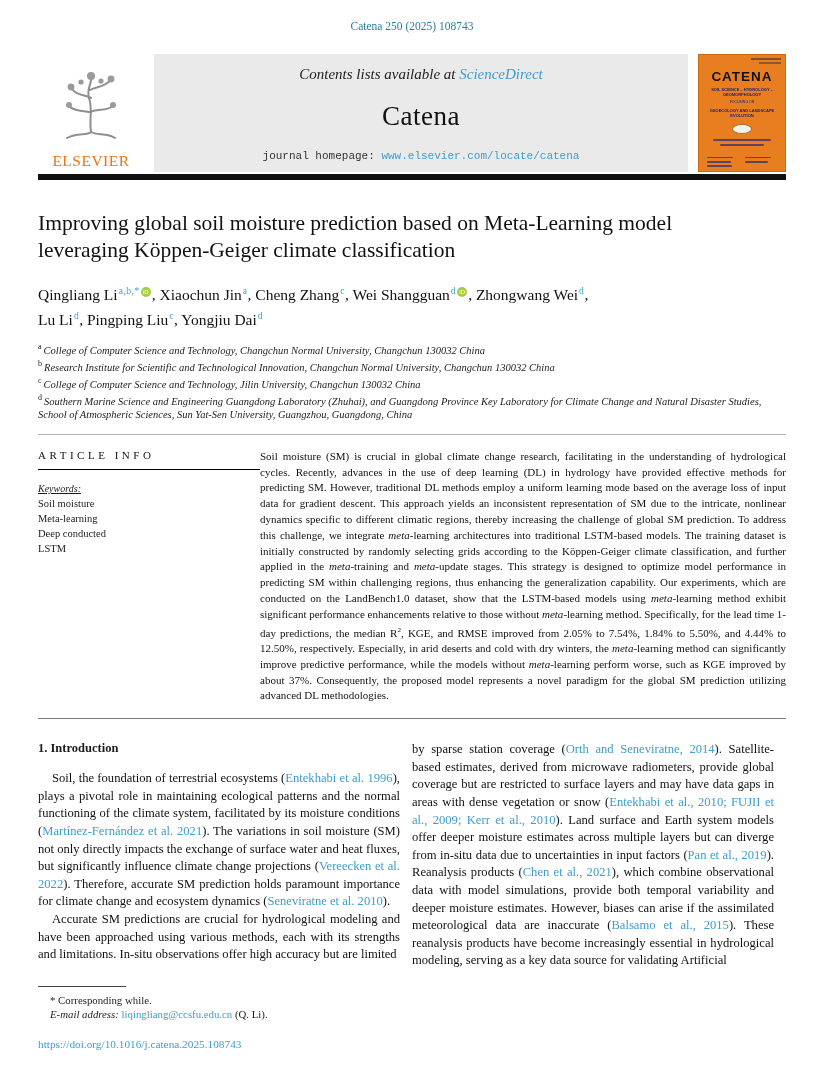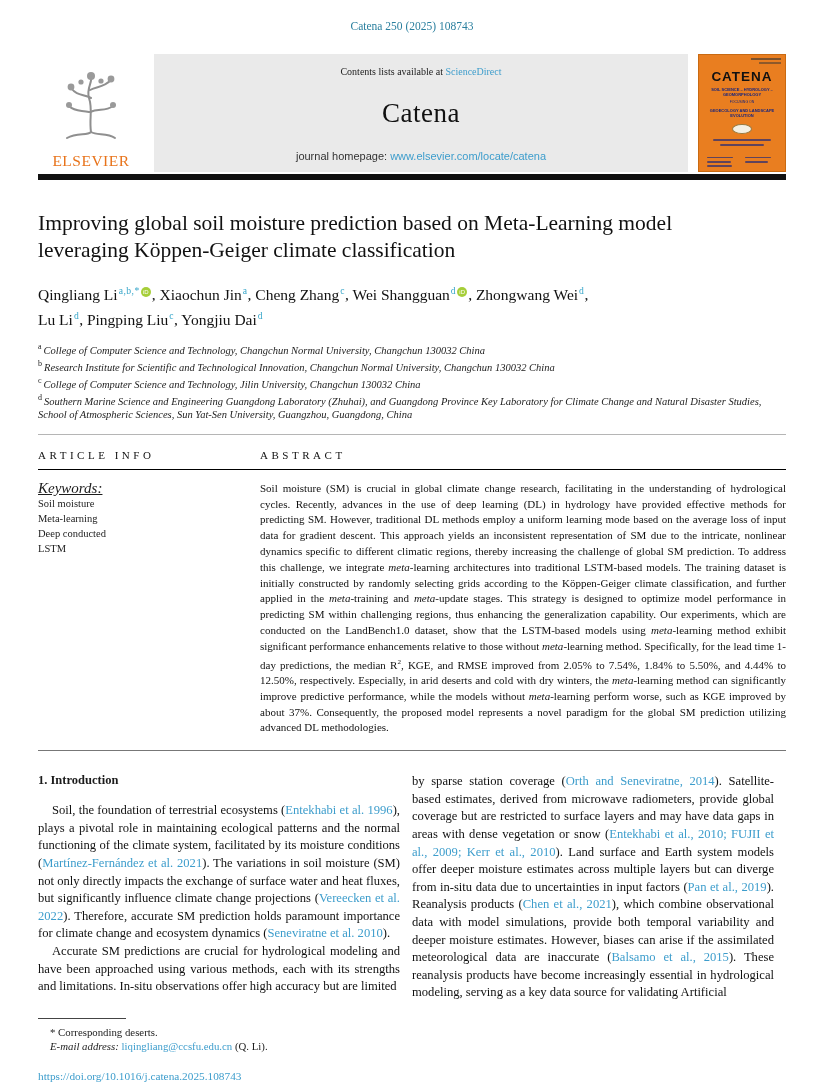--- a/index.html
+++ b/index.html
@@ -28,23 +28,23 @@
   .logo-col{width:106px;display:flex;flex-direction:column;align-items:center;justify-content:flex-end;padding-bottom:2px;}
   .logo-col svg{display:block;}
   .elsevier-word{
     font-family:"Liberation Serif",serif;font-size:15.5px;letter-spacing:.5px;
     color:var(--elsevier-orange);margin-top:2px;font-weight:400;
   }
   .banner{
     flex:1;background:#eaeaea;display:flex;flex-direction:column;
     align-items:center;justify-content:space-between;padding:12px 10px 10px;
   }
-  .contents-line{font-size:10px;color:#222;}
+  .contents-line{font-size:15px;color:#222;font-style:italic;}
   .banner-title{font-size:27px;color:#111;letter-spacing:.5px;}
-  .homepage-line{font-family:Liberation Sans, sans-serif;font-size:11px;color:#333;}
+  .homepage-line{font-family:Liberation Mono, monospace;font-size:11px;color:#333;}
   .seg-cite{color:var(--link);}
   .seg-it{font-style:italic;}
   .seg-sup{vertical-align:super;font-size:62%;color:var(--teal);letter-spacing:.5px;margin-left:1px;}
   .seg-sup2{vertical-align:super;font-size:65%;}
   .icon-orcid{
     display:inline-block;width:10px;height:10px;border-radius:50%;
     background:#a6ce39;color:#fff;font-family:"Liberation Sans",sans-serif;
     font-size:6px;line-height:10px;text-align:center;vertical-align:super;margin:0 1px;
   }
   
@@ -73,21 +73,21 @@
   .affils{margin-top:10px;font-style:italic;font-size:10.5px;line-height:13.5px;color:#222;}
   .affil-row .affil-sup{font-style:normal;vertical-align:super;font-size:8px;margin-right:2px;}
   .rule-light{border:none;border-top:1px solid #b5b5b5;margin-top:12px;}
   .rule-dark{border:none;border-top:1px solid #777;}
   
   .info-abstract{display:grid;grid-template-columns:222px 1fr;margin-top:0;padding-top:14px;padding-bottom:14px;}
   .sec-head{
     font-size:11px;letter-spacing:.32em;color:#111;
     border-bottom:1px solid #000;padding-bottom:8px;margin-bottom:11px;
   }
-  .kw-label{font-style:italic;font-size:15px;line-height:15px;text-decoration:underline;}
+  .kw-label{font-style:italic;font-size:10px;line-height:15px;text-decoration:underline;}
   .kw-item{font-size:10.5px;line-height:15px;}
   .abstract-text{font-size:11px;line-height:15.8px;text-align:justify;color:#111;}
   
   .body-cols{display:flex;gap:12px;margin-top:22px;}
   .body-cols .col{width:362px;}
   .intro-head{font-size:12.5px;font-weight:bold;margin-bottom:14px;}
   .body-par{font-size:12.6px;line-height:17.6px;text-align:justify;color:#111;}
   .body-par.indent{text-indent:14px;}
   .body-par + .body-par{margin-top:0;}
   
@@ -174,40 +174,39 @@
 <section class="info-abstract">
   <div class="info-col">
     <div class="sec-head">ARTICLE INFO</div>
     <div class="kw-label">Keywords:</div>
     <div class="kw-item">Soil moisture</div>
     <div class="kw-item">Meta-learning</div>
     <div class="kw-item">Deep conducted</div>
     <div class="kw-item">LSTM</div>
   </div>
   <div class="abs-col">
-    <div class="sec-head">ABSTRACT</div>
     <p class="abstract-text"><span>Soil moisture (SM) is crucial in global climate change research, facilitating in the understanding of hydrological cycles. Recently, advances in the use of deep learning (DL) in hydrology have provided effective methods for predicting SM. However, traditional DL methods employ a uniform learning mode based on the average loss of input data for gradient descent. This approach yields an inconsistent representation of SM due to the intricate, nonlinear dynamics specific to different climatic regions, thereby increasing the challenge of global SM prediction. To address this challenge, we integrate </span><span class="seg-it">meta</span><span>-learning architectures into traditional LSTM-based models. The training dataset is initially constructed by randomly selecting grids according to the Köppen-Geiger climate classification, and further applied in the </span><span class="seg-it">meta</span><span>-training and </span><span class="seg-it">meta</span><span>-update stages. This strategy is designed to optimize model performance in predicting SM within challenging regions, thus enhancing the generalization capability. Our experiments, which are conducted on the LandBench1.0 dataset, show that the LSTM-based models using </span><span class="seg-it">meta</span><span>-learning method exhibit significant performance enhancements relative to those without </span><span class="seg-it">meta</span><span>-learning method. Specifically, for the lead time 1-day predictions, the median R</span><span class="seg-sup2">2</span><span>, KGE, and RMSE improved from 2.05% to 7.54%, 1.84% to 5.50%, and 4.44% to 12.50%, respectively. Especially, in arid deserts and cold with dry winters, the </span><span class="seg-it">meta</span><span>-learning method can significantly improve predictive performance, while the models without </span><span class="seg-it">meta</span><span>-learning perform worse, such as KGE improved by about 37%. Consequently, the proposed model represents a novel paradigm for the global SM prediction utilizing advanced DL methodologies.</span></p>
   </div>
 </section>
 
 <hr class="rule-dark">
 
 <section class="body-cols">
   <div class="col">
     <h2 class="intro-head">1. Introduction</h2>
     <p class="body-par indent"><span>Soil, the foundation of terrestrial ecosystems (</span><span class="seg-cite">Entekhabi et al. 1996</span><span>), plays a pivotal role in maintaining ecological patterns and the normal functioning of the climate system, facilitated by its moisture conditions (</span><span class="seg-cite">Martínez-Fernández et al. 2021</span><span>). The variations in soil moisture (SM) not only directly impacts the exchange of surface water and heat fluxes, but significantly influence climate change projections (</span><span class="seg-cite">Vereecken et al. 2022</span><span>). Therefore, accurate SM prediction holds paramount importance for climate change and ecosystem dynamics (</span><span class="seg-cite">Seneviratne et al. 2010</span><span>).</span></p>
     <p class="body-par indent"><span>Accurate SM predictions are crucial for hydrological modeling and have been approached using various methods, each with its strengths and limitations. In-situ observations offer high accuracy but are limited</span></p>
   </div>
   <div class="col">
     <p class="body-par"><span>by sparse station coverage (</span><span class="seg-cite">Orth and Seneviratne, 2014</span><span>). Satellite-based estimates, derived from microwave radiometers, provide global coverage but are restricted to surface layers and may have data gaps in areas with dense vegetation or snow (</span><span class="seg-cite">Entekhabi et al., 2010; FUJII et al., 2009; Kerr et al., 2010</span><span>). Land surface and Earth system models offer deeper moisture estimates across multiple layers but can diverge from in-situ data due to uncertainties in input factors (</span><span class="seg-cite">Pan et al., 2019</span><span>). Reanalysis products (</span><span class="seg-cite">Chen et al., 2021</span><span>), which combine observational data with model simulations, provide both temporal variability and deeper moisture estimates. However, biases can arise if the assimilated meteorological data are inaccurate (</span><span class="seg-cite">Balsamo et al., 2015</span><span>). These reanalysis products have become increasingly essential in hydrological modeling, serving as a key data source for validating Artificial</span></p>
   </div>
 </section>
 
 <div class="footnote">
   <hr class="footnote-divider">
-  <div class="footnote-line">* Corresponding deserts.</div>
+  <div class="footnote-line">* Corresponding while.</div>
   <div class="footnote-line"><span class="seg-it">E-mail address: </span><span class="seg-cite">liqingliang@ccsfu.edu.cn</span><span> (Q. Li).</span></div>
 </div>
 
 <footer>
   <div class="doi-line">https://doi.org/10.1016/j.catena.2025.108743</div>
 
 </footer>
 
 </body></html>

